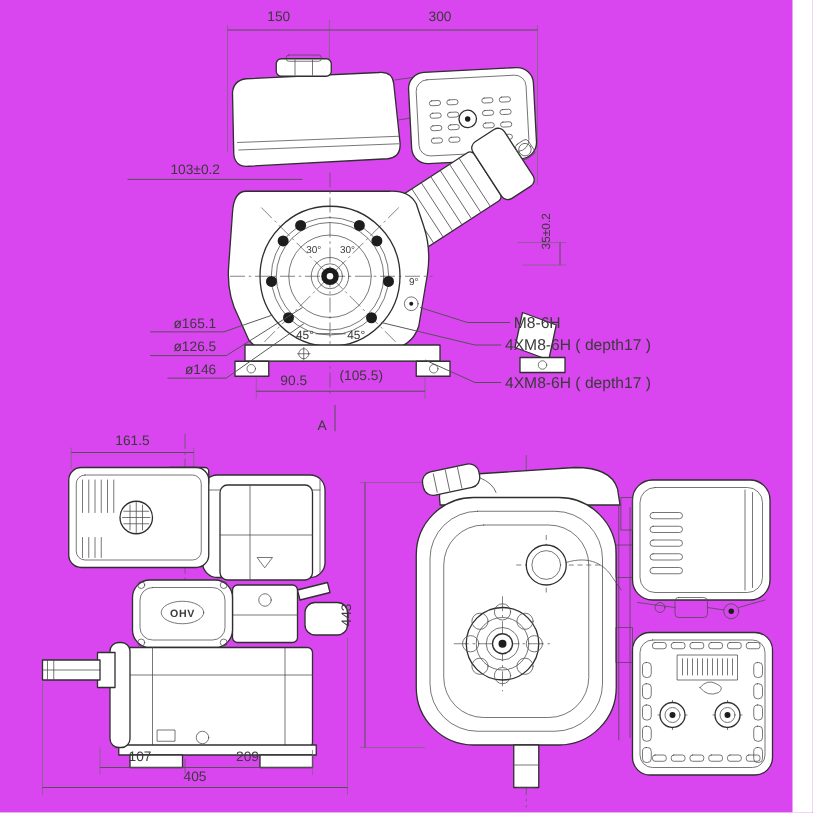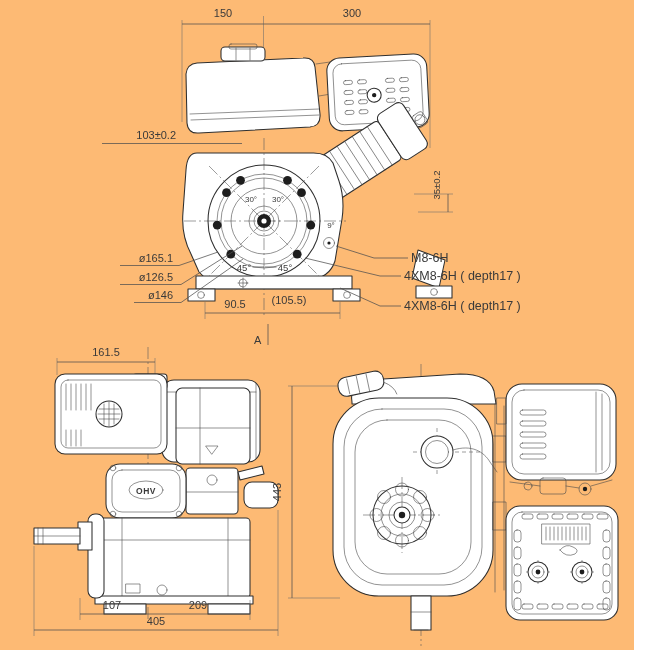--- a/index.html
+++ b/index.html
@@ -1,17 +1,17 @@
 <!DOCTYPE html>
 <html><head>
 <meta charset="utf-8">
 <style>
   html,body { margin:0; padding:0; background:#ffffff; }
   #stage {
-    position:relative; width:634px; height:650px; background:#fdba74;
+    position:relative; width:634px; height:650px; background:#d946ef;
     font-family:"Liberation Sans", sans-serif; overflow:hidden;
   }
   svg { display:block; }
   svg * { fill:none; }
   
   .ol  { stroke:#2f2f2f; stroke-width:1.05; stroke-linejoin:round; stroke-linecap:round; }
   .dt  { stroke:#4a4a4a; stroke-width:0.6; stroke-linejoin:round; stroke-linecap:round; }
   .wh  { fill:#ffffff; }
   .blk { fill:#1d1d1d; stroke:none; }
   .dim { stroke:#4f4f4f; stroke-width:0.75; }

